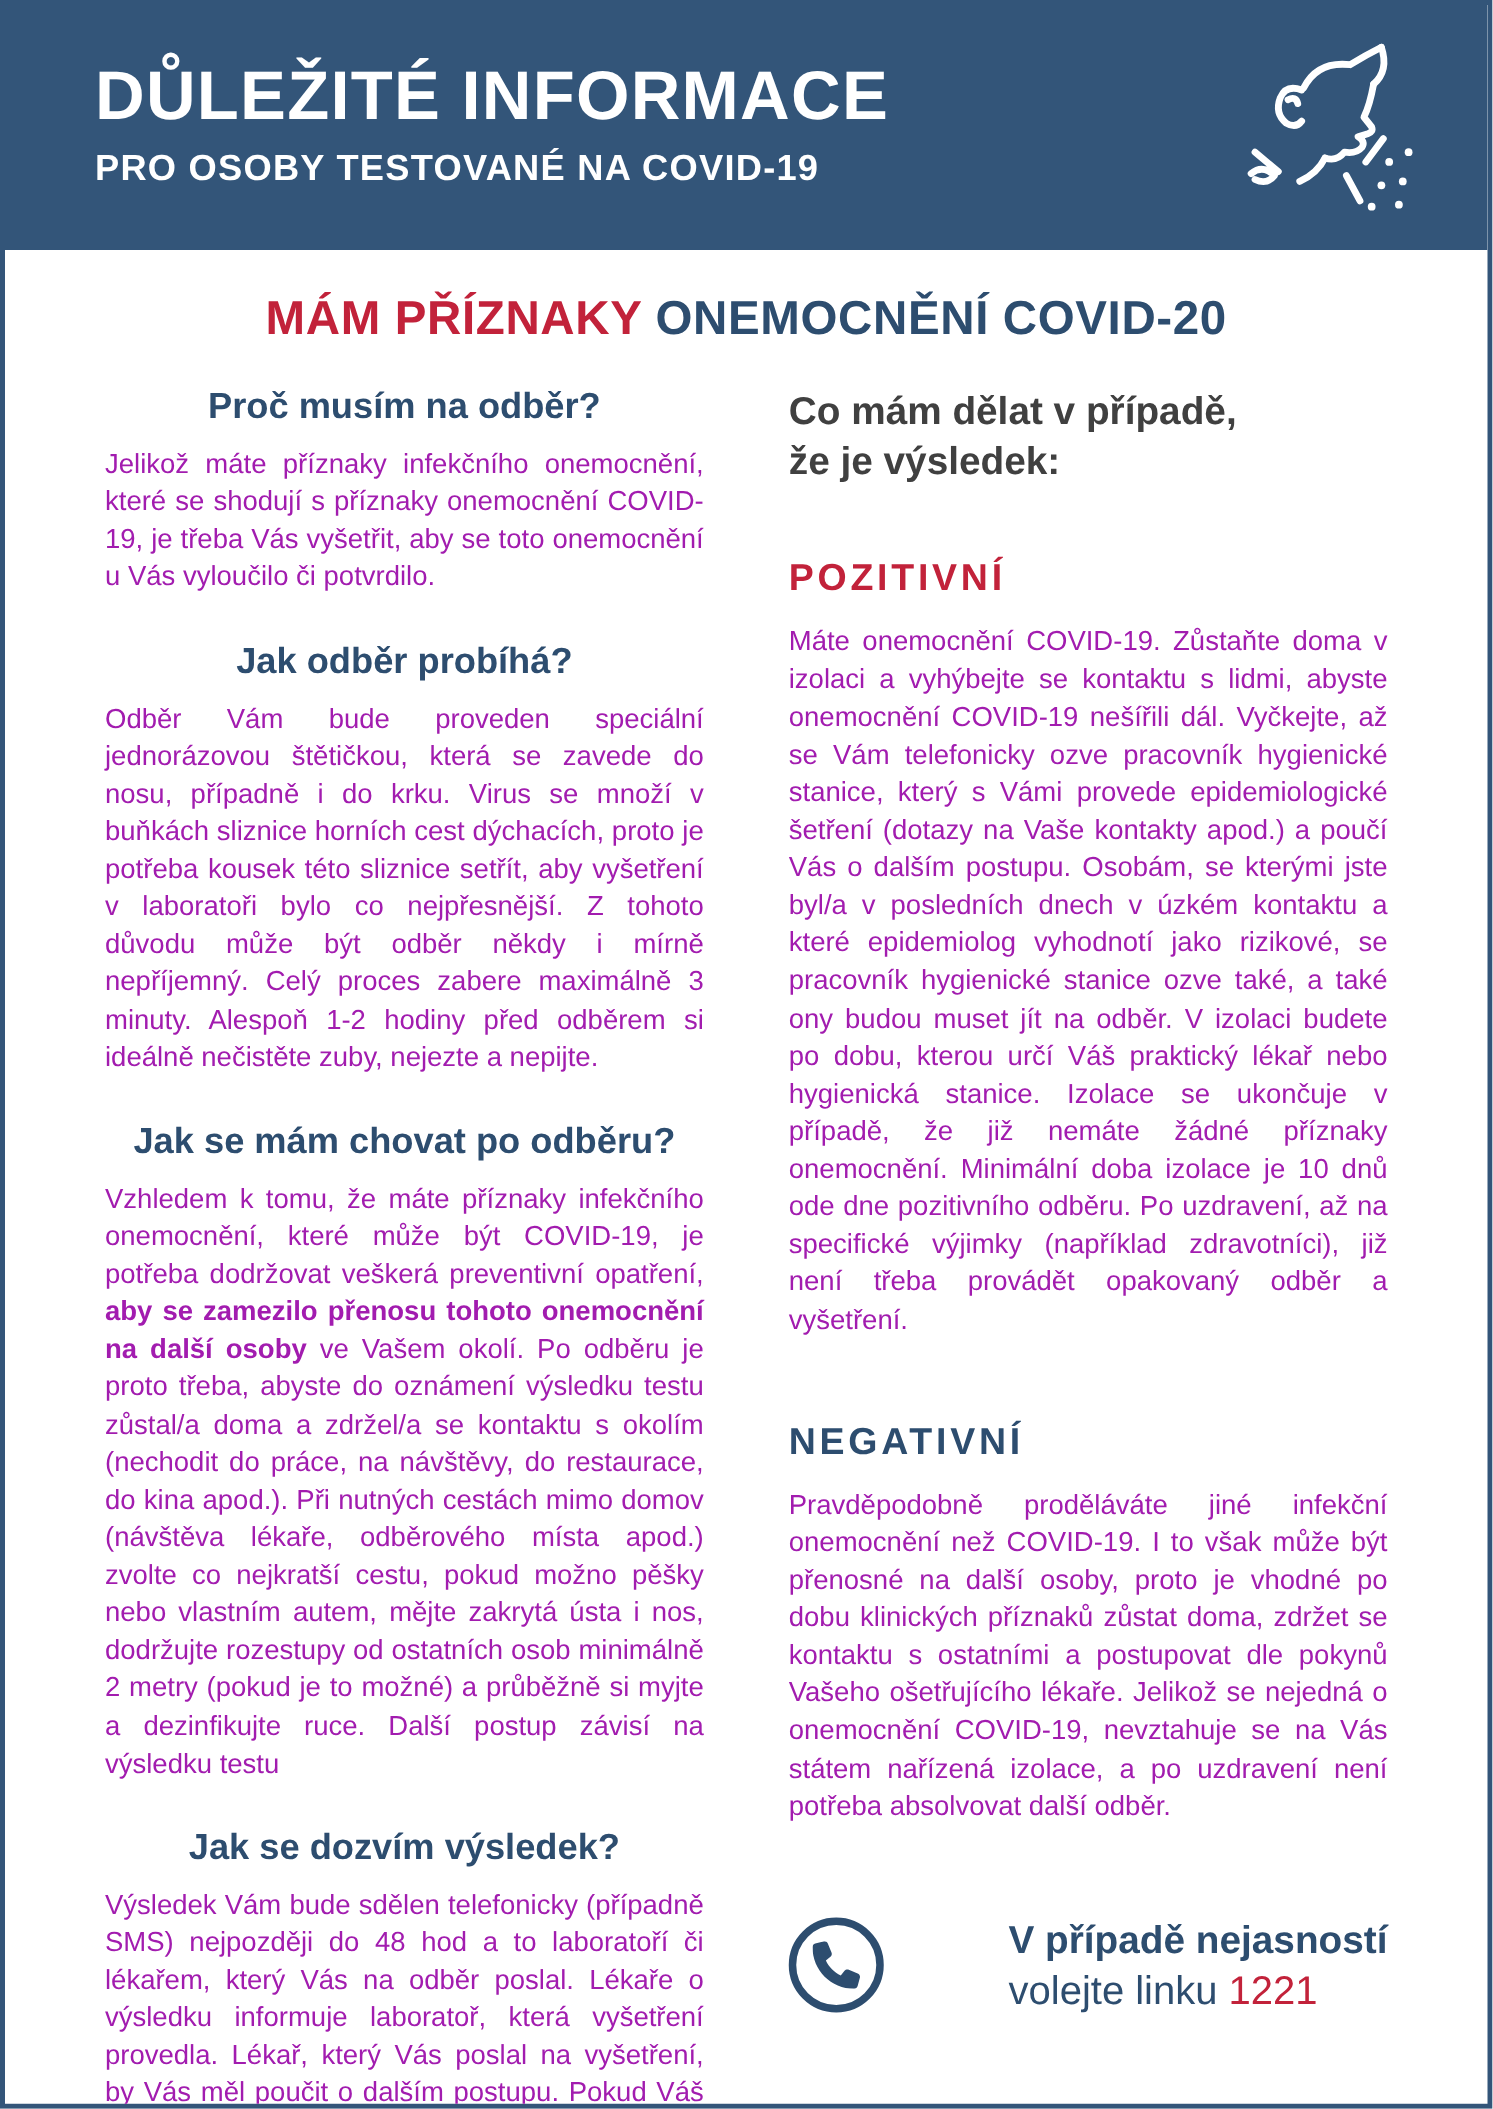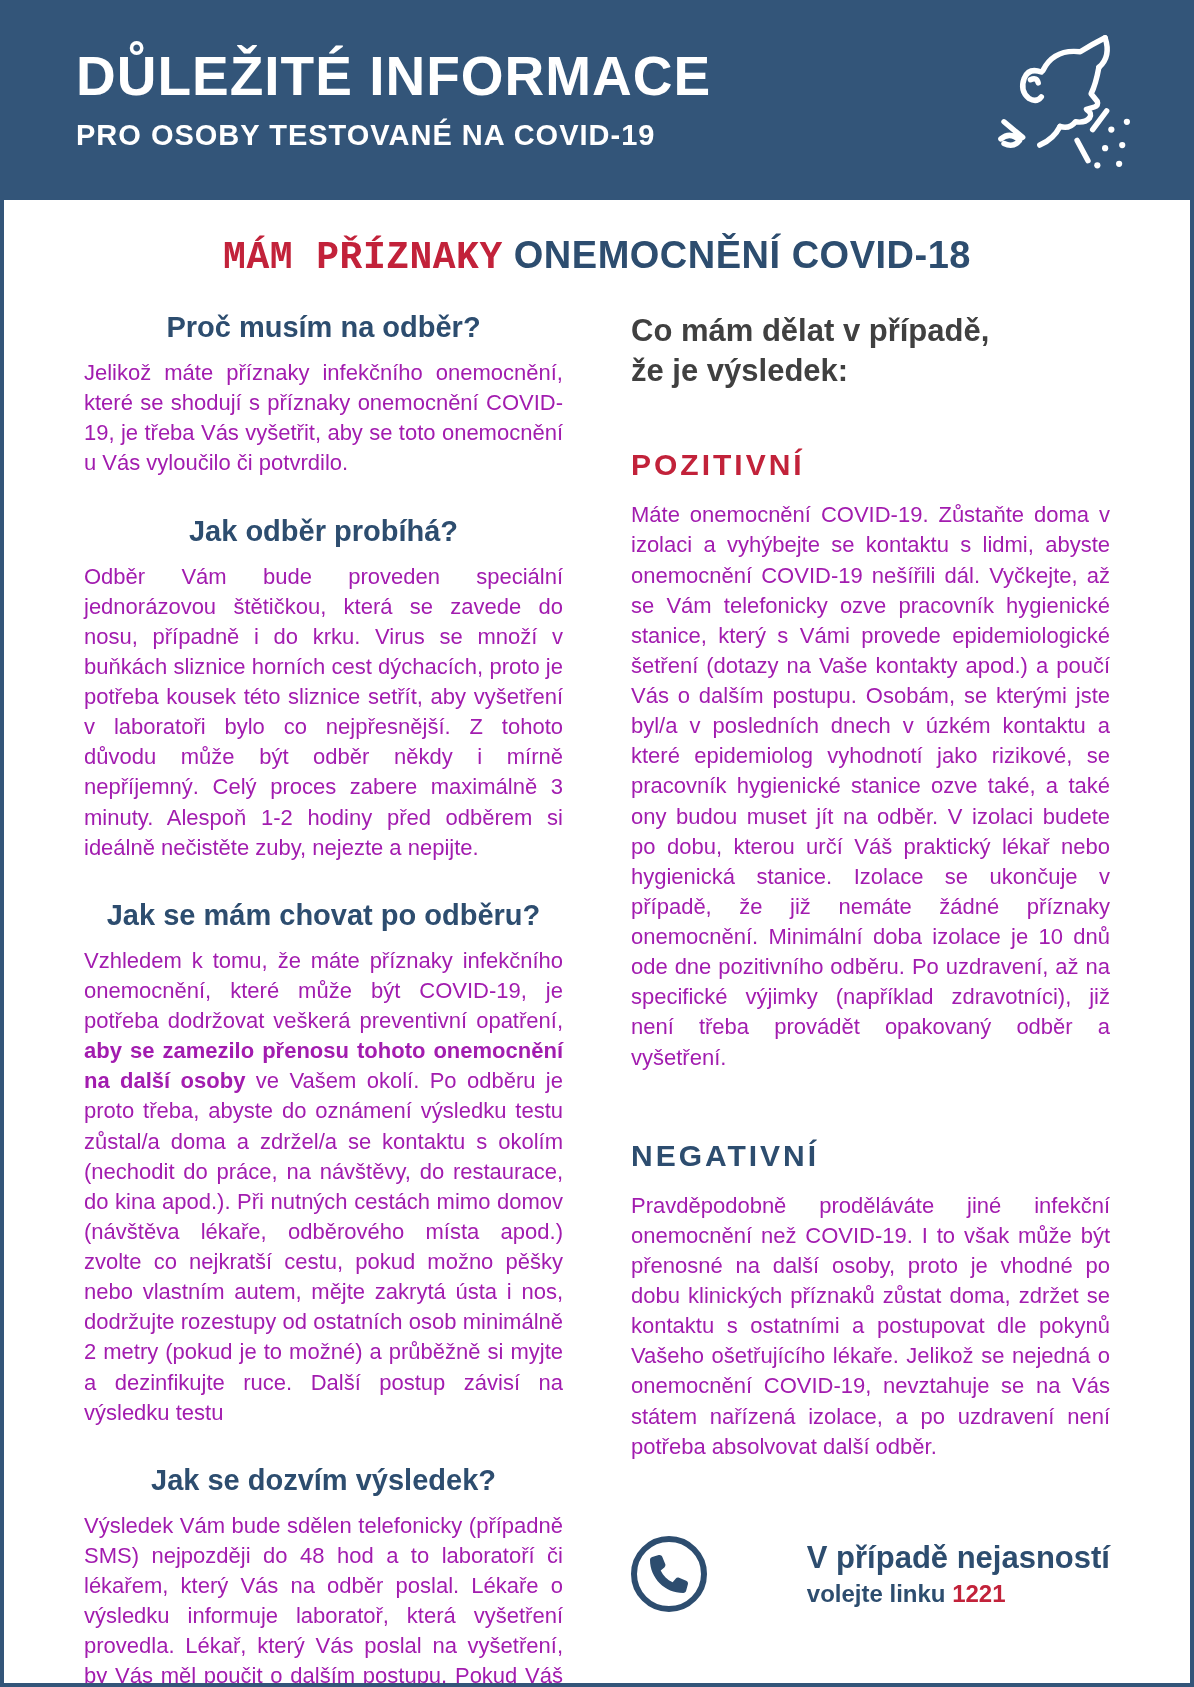--- a/index.html
+++ b/index.html
@@ -16,42 +16,42 @@
     display:flex; justify-content:space-between; align-items:center;
   }
   .header-title{ font-size:55px; font-weight:bold; letter-spacing:1px; line-height:1.05; }
   .header-subtitle{ font-size:29px; font-weight:bold; letter-spacing:1px; margin-top:14px; }
   .cough-icon svg{ display:block; }
   
   .main-title{
     text-align:center; margin-top:34px; font-size:38px; font-weight:bold;
     color:#2d4d6f; letter-spacing:0.5px;
   }
-  .main-title .hl{ color:#c2223a;font-family:Liberation Mono, monospace; }
+  .main-title .hl{ color:#c2223a; }
   
   .columns{ display:flex; gap:68px; padding:0 80px; margin-top:26px; }
   .col{ flex:1; min-width:0; }
   h2.sec{ font-size:29px; font-weight:bold; color:#2d4d6f; margin:36px 0 14px;text-align:center; }
   .col h2.sec:first-child{ margin-top:6px; }
   p.body{
     font-size:22px; line-height:1.37; color:#a21caf; text-align:justify;
   }
   .rc-heading{ font-size:31px; font-weight:bold; color:#404040; line-height:1.28; margin-top:6px; }
   .result-label{ font-size:30px; font-weight:bold; letter-spacing:3px; margin-top:58px; }
   .result-label.pos{ color:#c2223a; }
   .result-label.neg{ color:#2d4d6f; margin-top:66px; }
   .result-body{ margin-top:18px; }
   
   .helpline{ display:flex; align-items:center; justify-content:space-between; gap:26px; margin-top:74px; }
   .phone-circle{
     width:76px; height:76px; border:6px solid #2d4d6f; border-radius:50%;
     display:flex; align-items:center; justify-content:center; flex:0 0 auto;
   }
   .helpline-l1{ font-size:31px; font-weight:bold; color:#2d4d6f; }
-  .helpline-l2{ font-size:24px; font-weight:bold; color:#2d4d6f; margin-top:4px; }
+  .helpline-l2{ font-size:32px; font-weight:normal; color:#2d4d6f; margin-top:4px; }
   .helpline-l2 .num{ color:#c2223a; }
 </style>
 </head>
 <body>
 
 <div class="page">
 
   <div class="header">
     <div>
       <div class="header-title">DŮLEŽITÉ INFORMACE</div>
@@ -79,21 +79,21 @@
         <circle cx="186" cy="118" r="4" fill="#ffffff" stroke="none"></circle>
         <circle cx="158" cy="152" r="4" fill="#ffffff" stroke="none"></circle>
         <circle cx="180" cy="148" r="4" fill="#ffffff" stroke="none"></circle>
         <circle cx="148" cy="174" r="4" fill="#ffffff" stroke="none"></circle>
         <circle cx="176" cy="172" r="4" fill="#ffffff" stroke="none"></circle>
       </svg>
     </div>
   </div>
 
   <div class="main-title">
-    <span class="hl">MÁM PŘÍZNAKY</span><span> ONEMOCNĚNÍ COVID-18</span>
+    <span class="hl">MÁM PŘÍZNAKY</span><span> ONEMOCNĚNÍ COVID-20</span>
   </div>
 
   <div class="columns">
 
     <div class="col">
       <h2 class="sec">Proč musím na odběr?</h2>
       <p class="body">Jelikož máte příznaky infekčního onemocnění, které se shodují s příznaky onemocnění COVID-19, je třeba Vás vyšetřit, aby se toto onemocnění u Vás vyloučilo či potvrdilo.</p>
 
       <h2 class="sec">Jak odběr probíhá?</h2>
       <p class="body">Odběr Vám bude proveden speciální jednorázovou štětičkou, která se zavede do nosu, případně i do krku. Virus se množí v buňkách sliznice horních cest dýchacích, proto je potřeba kousek této sliznice setřít, aby vyšetření v laboratoři bylo co nejpřesnější. Z tohoto důvodu může být odběr někdy i mírně nepříjemný. Celý proces zabere maximálně 3 minuty. Alespoň 1-2 hodiny před odběrem si ideálně nečistěte zuby, nejezte a nepijte.</p>

